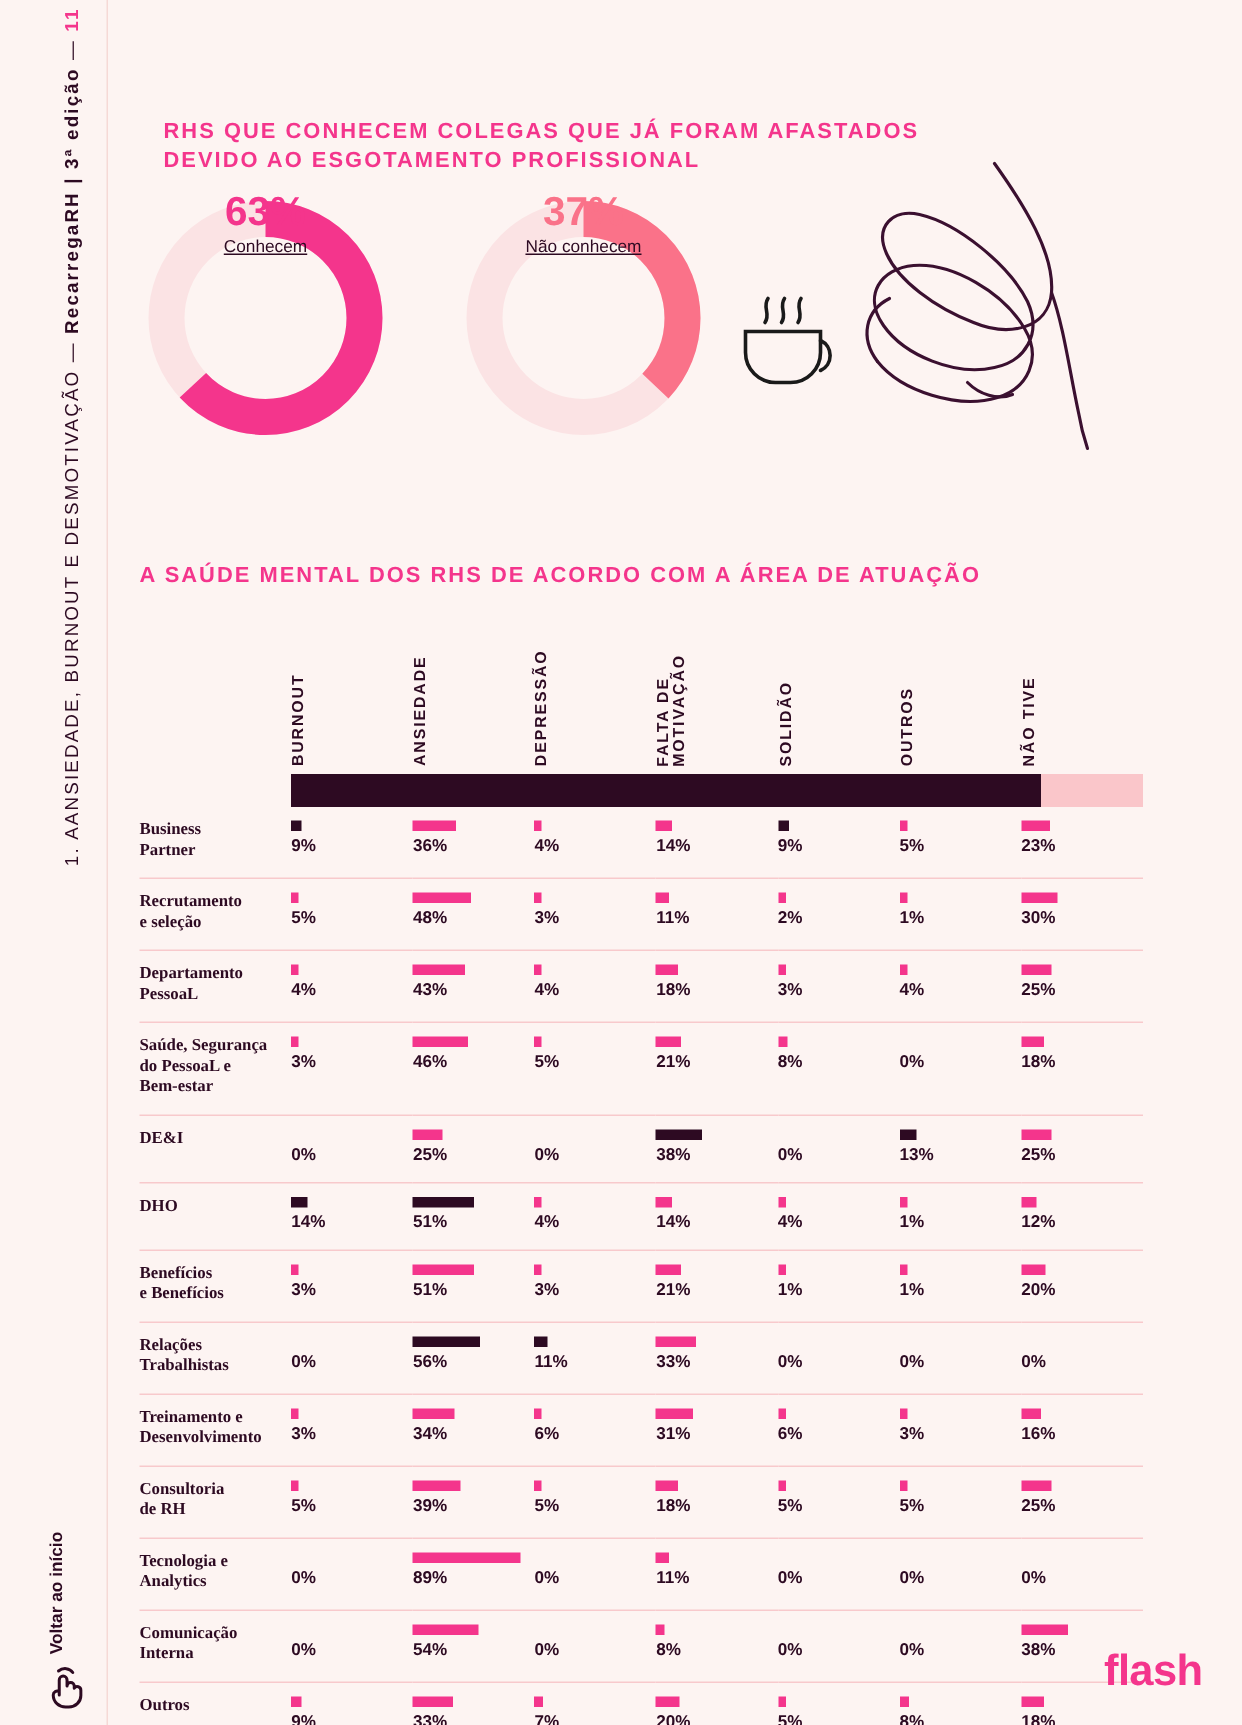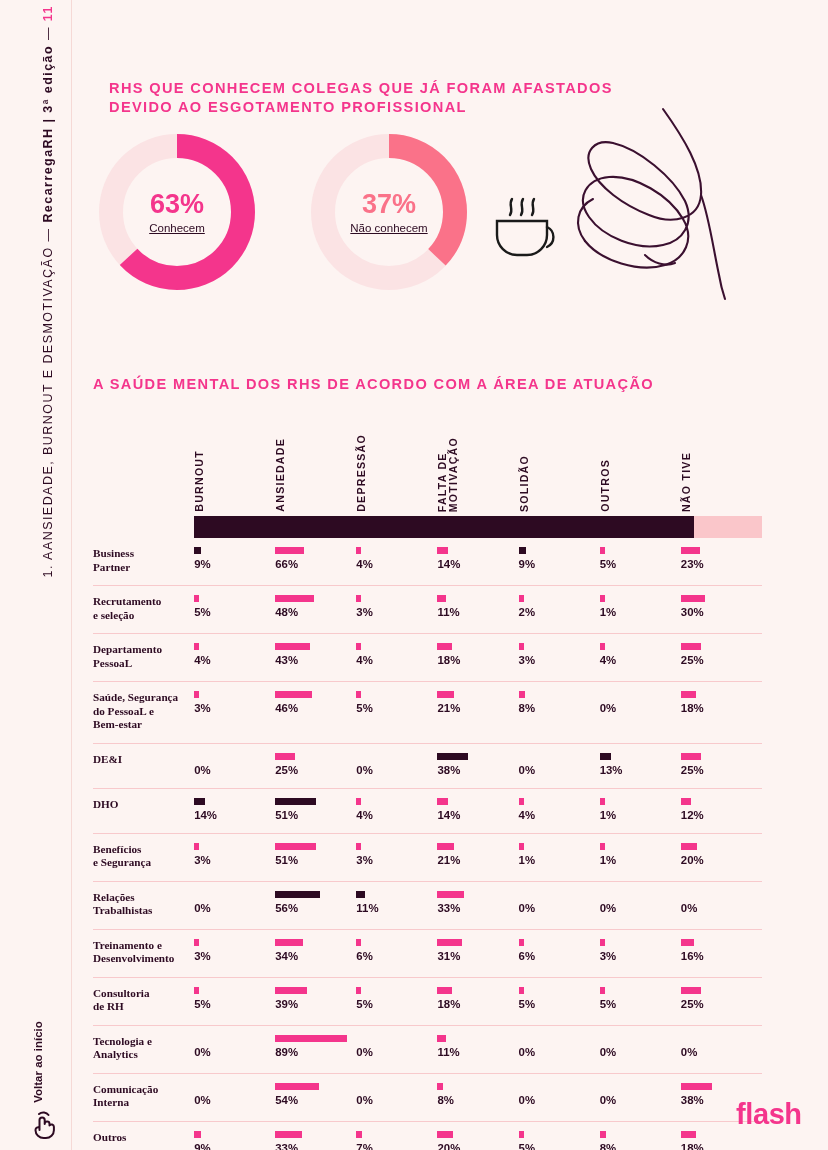--- a/index.html
+++ b/index.html
@@ -66,21 +66,21 @@
 
   #donut-head { position: absolute; left: 21px; top: 79px; width: 560px; margin-left: 16px; }
 
   #donut-area { position: absolute; left: 21px; top: 128px; width: 380px; height: 168px; }
   .donut { position: absolute; top: 0; width: 168px; height: 168px; }
   .donut svg { display: block; }
   .donut-label {
     position: absolute; left: 0; top: 0;
     width: 168px; height: 168px;
     display: flex; flex-direction: column;
-    align-items: center; justify-content: center;
+    align-items: center; 
   }
   .donut-pct { font-size: 27px; font-weight: 700; line-height: 1; }
   .donut-sub { font-size: 11.5px; color: #2D0A22; margin-top: 4px; text-decoration: underline; }
 
   #doodle { position: absolute; left: 405px; top: 95px; width: 290px; height: 215px; }
 
   #table-head { position: absolute; left: 21px; top: 375px; width: 620px; }
 
   
   #matrix { position: absolute; left: 21px; top: 424px; width: 669px; }
@@ -246,21 +246,21 @@
             <td class="rowlabel">
               <div>Business</div>
               <div>Partner</div>
             </td>
             <td>
               <div class="cell-bar dark" style="width: 7px;"></div>
               <div class="cell-val">9%</div>
             </td>
             <td>
               <div class="cell-bar" style="width: 29px;"></div>
-              <div class="cell-val">66%</div>
+              <div class="cell-val">36%</div>
             </td>
             <td>
               <div class="cell-bar" style="width: 5px;"></div>
               <div class="cell-val">4%</div>
             </td>
             <td>
               <div class="cell-bar" style="width: 11px;"></div>
               <div class="cell-val">14%</div>
             </td>
             <td>
@@ -441,21 +441,21 @@
               <div class="cell-val">1%</div>
             </td>
             <td>
               <div class="cell-bar" style="width: 10px;"></div>
               <div class="cell-val">12%</div>
             </td>
           </tr>
           <tr>
             <td class="rowlabel">
               <div>Benefícios</div>
-              <div>e Segurança</div>
+              <div>e Benefícios</div>
             </td>
             <td>
               <div class="cell-bar" style="width: 5px;"></div>
               <div class="cell-val">3%</div>
             </td>
             <td>
               <div class="cell-bar" style="width: 41px;"></div>
               <div class="cell-val">51%</div>
             </td>
             <td>

